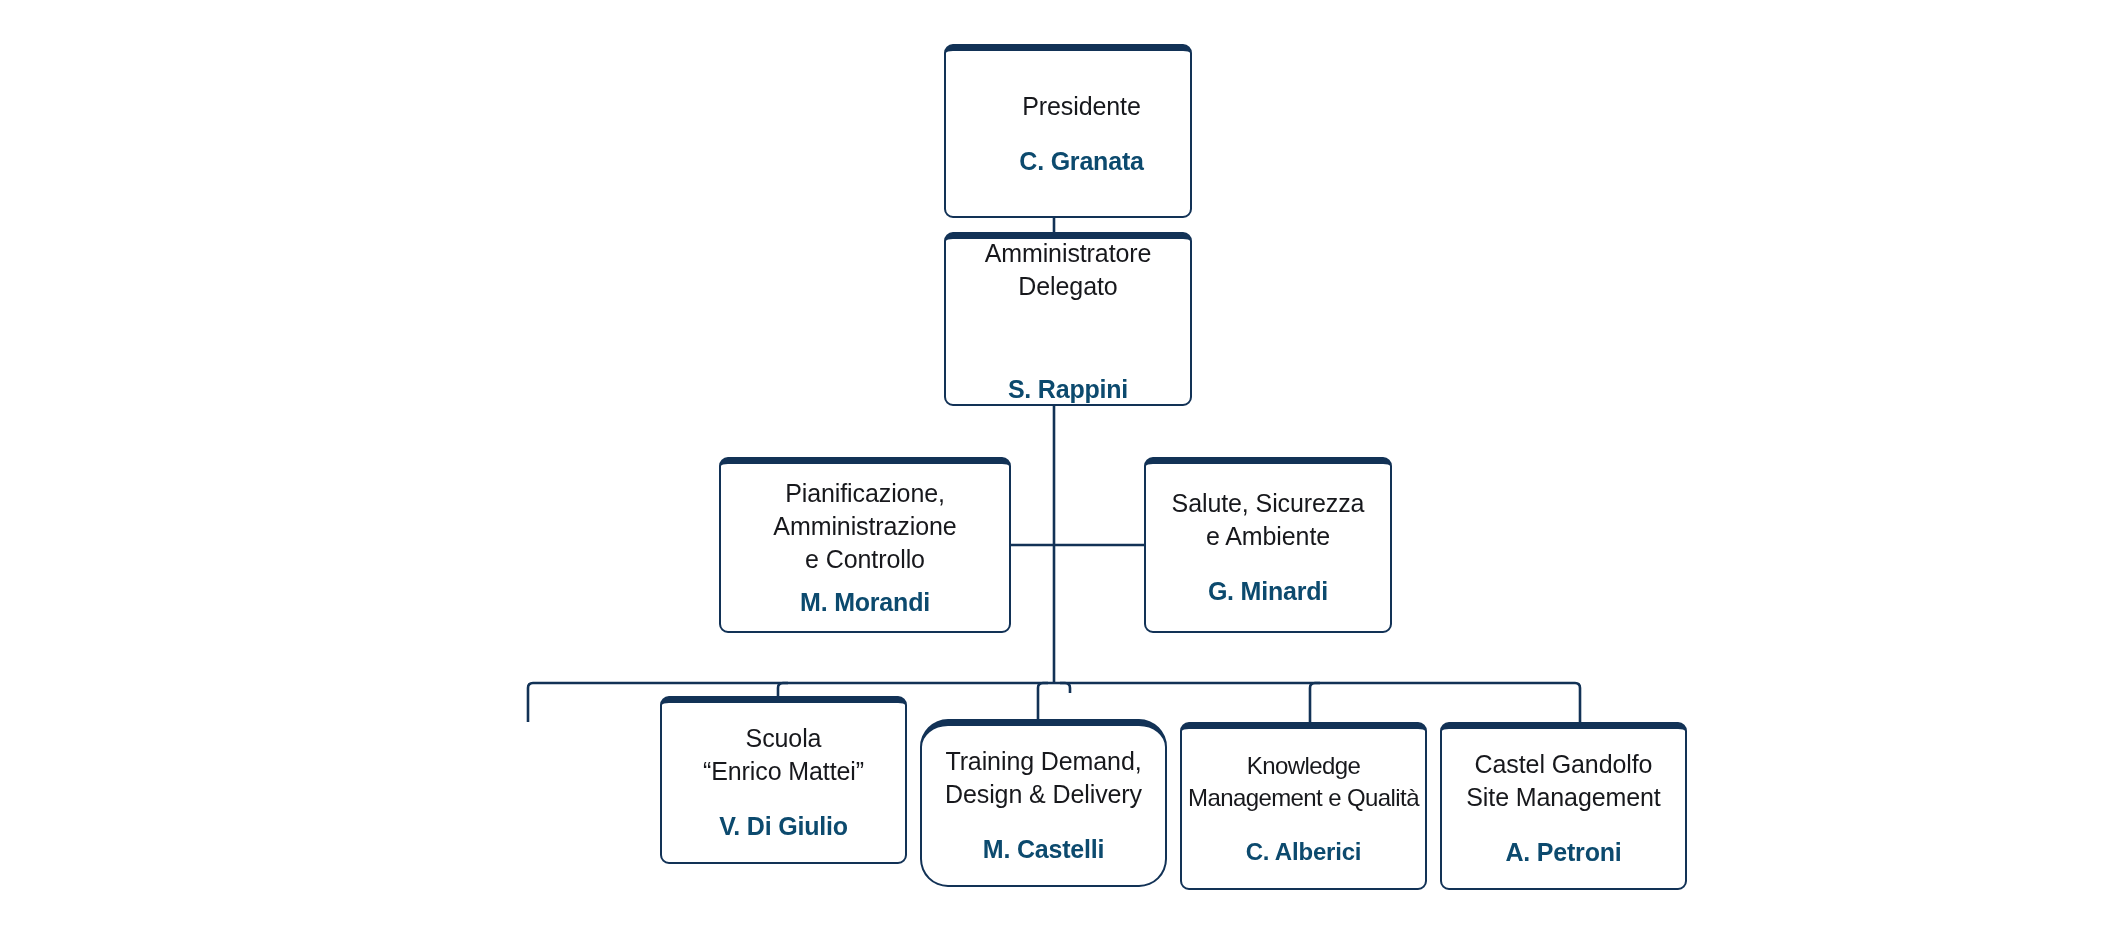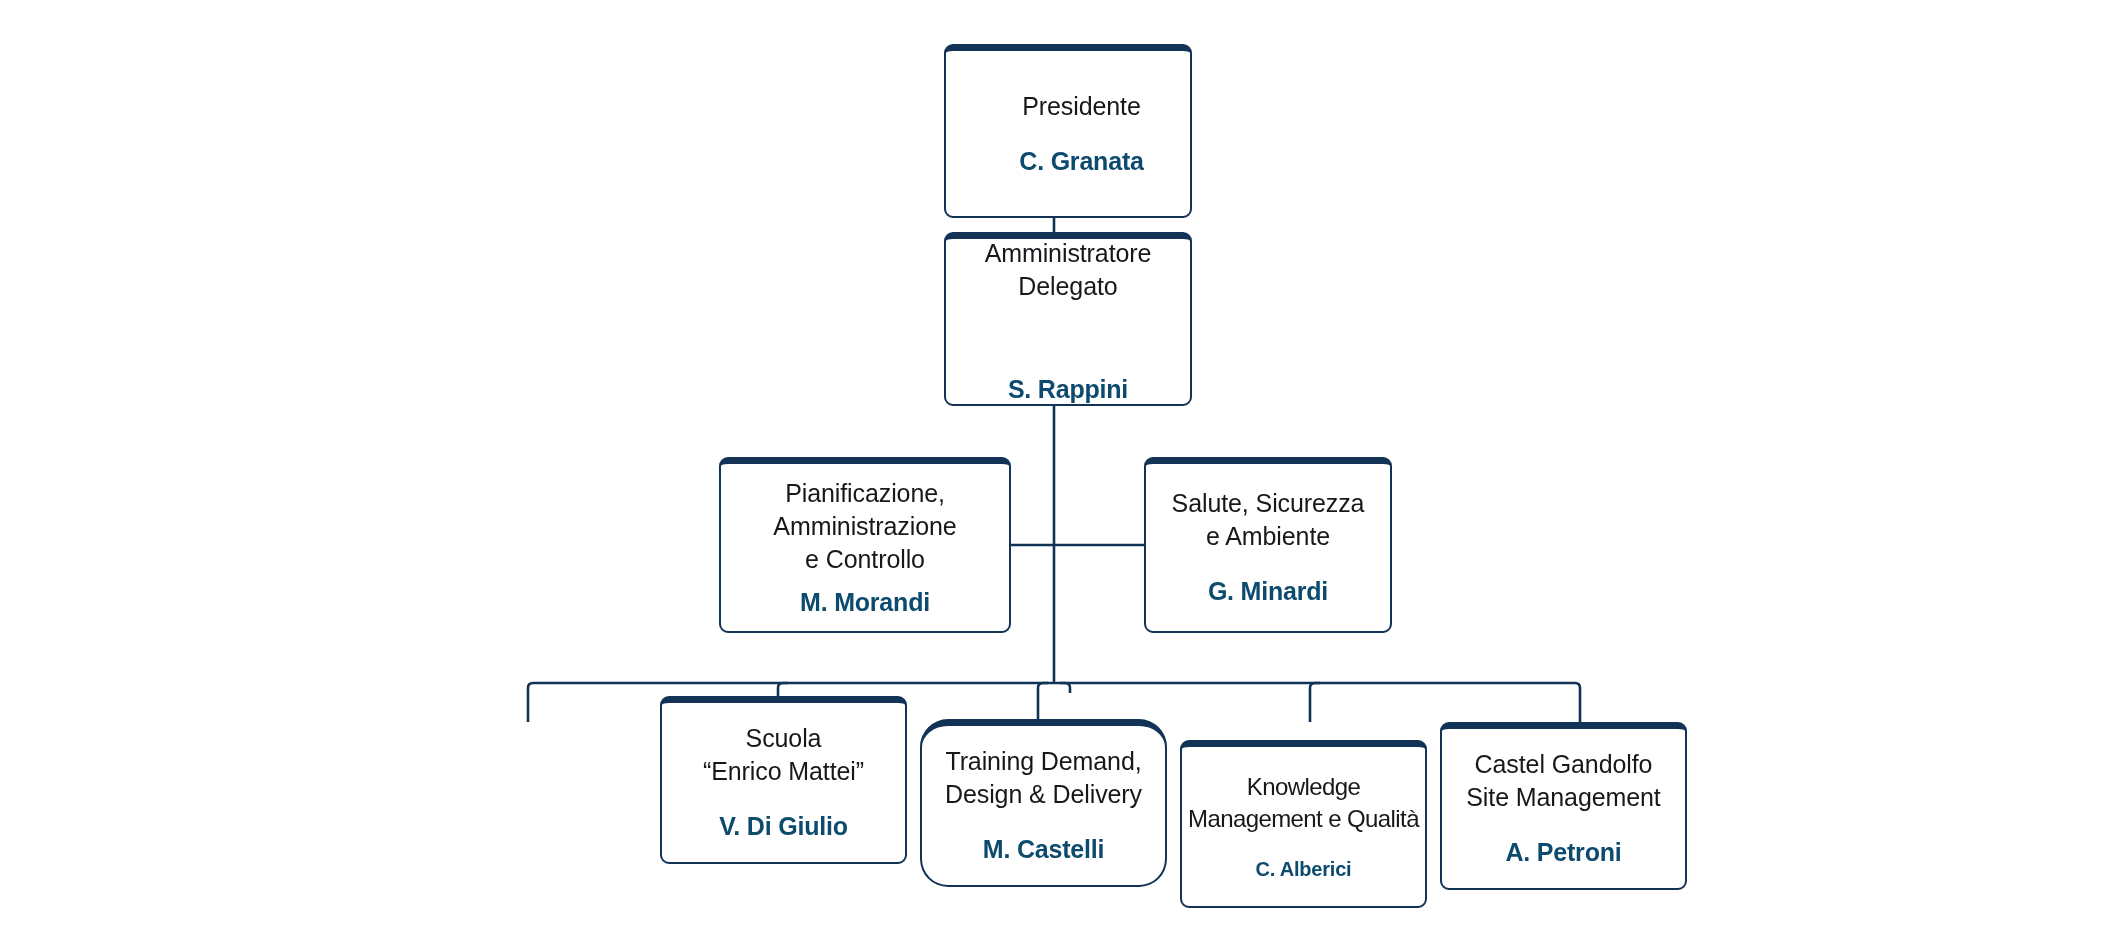--- a/index.html
+++ b/index.html
@@ -51,21 +51,21 @@
     text-align: center;
     font-weight: 700;
     letter-spacing: -0.2px;
     margin-top: 22px;
   }
   .node.wide-text .node-title {
     font-size: 24px;
     letter-spacing: -0.6px;
   }
   .node.wide-text .node-name {
-    font-size: 20px;
+    font-size: 24px;
   }
 </style>
 </head>
 <body>
 
 <div id="chart-root">
 
   <svg id="connectors" viewBox="0 0 2112 933" xmlns="http://www.w3.org/2000/svg">
     <g fill="none" stroke="#123256" stroke-width="2.6" stroke-linecap="butt">
 
@@ -116,21 +116,21 @@
 “Enrico Mattei”</div>
     <div class="node-name">V. Di Giulio</div>
   </div>
 
   <div class="node" style="left:920px; top:719px; width:247px; height:168px;border-radius:28px;">
     <div class="node-title">Training Demand,
 Design &amp; Delivery</div>
     <div class="node-name">M. Castelli</div>
   </div>
 
-  <div class="node wide-text" style="left:1180px; top:740px; width:247px; height:168px;">
+  <div class="node wide-text" style="left:1180px; top:722px; width:247px; height:168px;">
     <div class="node-title">Knowledge
 Management e Qualità</div>
     <div class="node-name">C. Alberici</div>
   </div>
 
   <div class="node" style="left:1440px; top:722px; width:247px; height:168px;">
     <div class="node-title">Castel Gandolfo
 Site Management</div>
     <div class="node-name">A. Petroni</div>
   </div>

